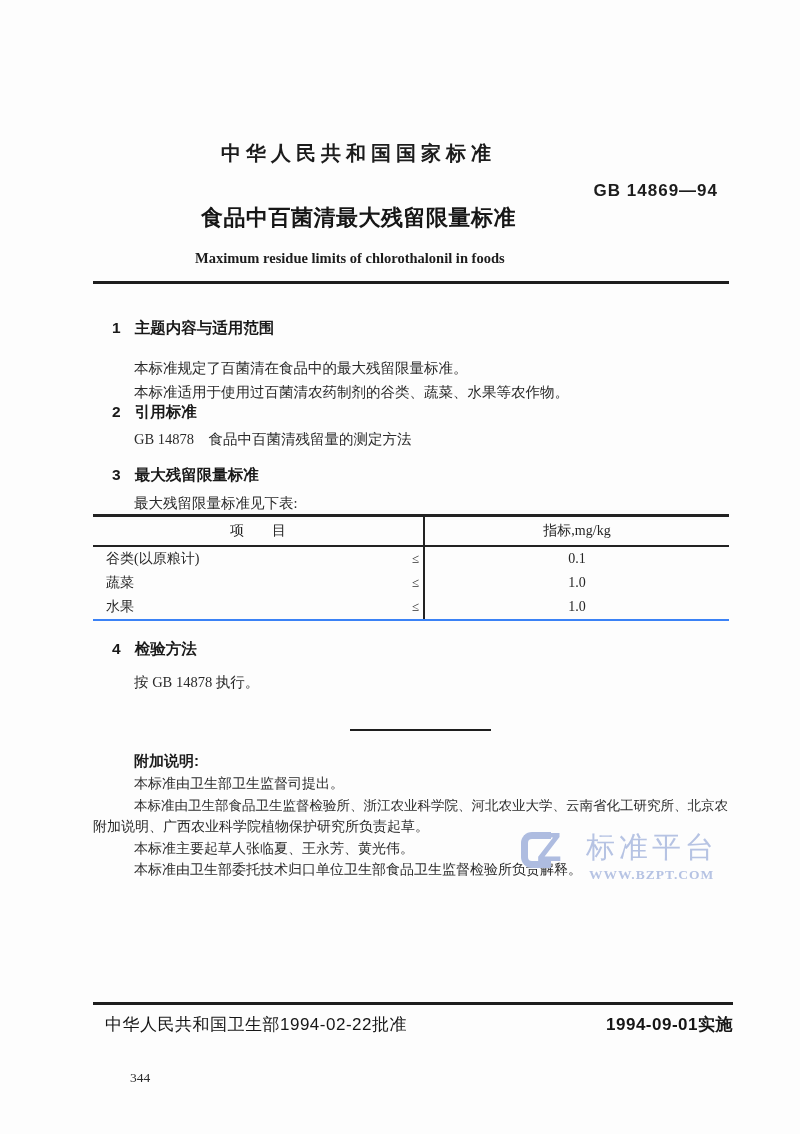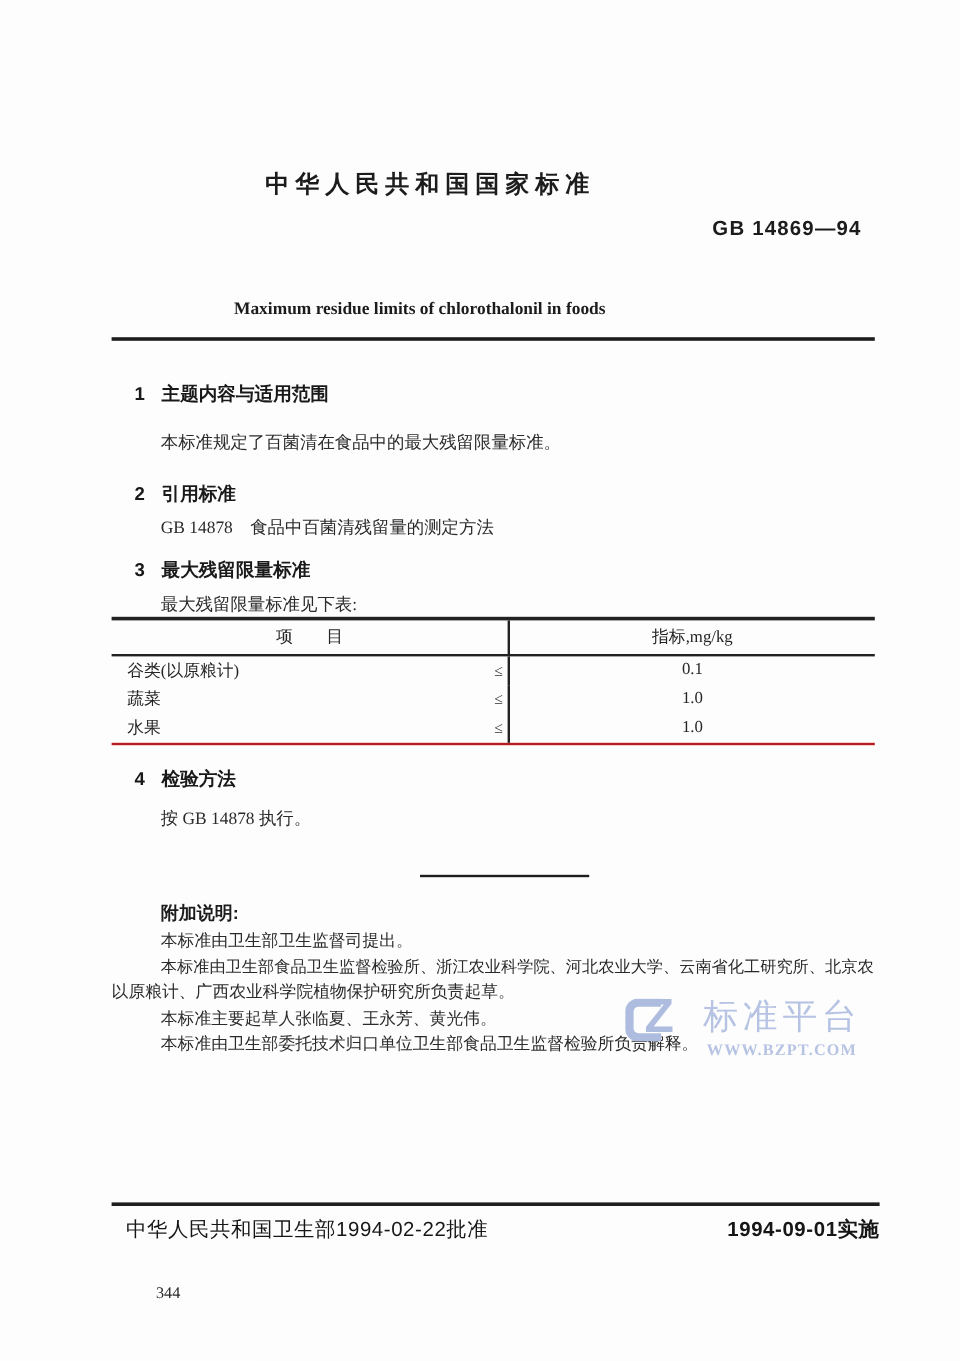--- a/index.html
+++ b/index.html
@@ -39,21 +39,21 @@
   .sec-head{
     left:112px;
     font-family:"Liberation Sans","DejaVu Sans",sans-serif;
     font-weight:bold;font-size:15.5px;color:#191919;
   }
   .sec-head .sec-num{margin-right:14px;}
   .body-line{left:134px;font-size:14.5px;color:#2a2a2a;}
   
   .mrl-table{
     position:absolute;left:93px;top:514px;width:636px;
-    border-top:3px solid #222;border-bottom:2px solid #b91c1c;
+    border-top:3px solid #222;border-bottom:2px solid #3b82f6;
     font-size:14px;color:#262626;
   }
   .t-row{display:flex;align-items:center;height:24px;}
   .t-row.t-head{height:28px;border-bottom:2px solid #222;
     font-size:14px;color:#242424;}
   .t-c1{width:332px;box-sizing:border-box;border-right:2px solid #222;
     height:100%;display:flex;align-items:center;}
   .t-head .t-c1{justify-content:center;}
   .t-row:not(.t-head) .t-c1{justify-content:space-between;
     padding-left:13px;padding-right:4px;}
@@ -111,27 +111,29 @@
   }
   .page-num{left:130px;top:1070px;font-size:13.5px;color:#2a2a2a;}
 </style>
 </head>
 <body>
 
 <div class="page">
 
   <div class="abs std-label">中华人民共和国国家标准</div>
   <div class="abs std-code">GB 14869—94</div>
+  <div class="abs title-cn">食品中百菌清最大残留限量标准</div>
   <div class="abs title-en">Maximum residue limits of chlorothalonil in foods</div>
   <div class="abs rule header-rule"></div>
 
   <div class="abs sec-head" style="top:318px">
     <span class="sec-num">1</span><span>主题内容与适用范围</span>
   </div>
   <div class="abs body-line" style="top:359px">本标准规定了百菌清在食品中的最大残留限量标准。</div>
+  <div class="abs body-line" style="top:383px">本标准适用于使用过百菌清农药制剂的谷类、蔬菜、水果等农作物。</div>
 
   <div class="abs sec-head" style="top:402px">
     <span class="sec-num">2</span><span>引用标准</span>
   </div>
   <div class="abs body-line" style="top:430px">GB 14878　食品中百菌清残留量的测定方法</div>
 
   <div class="abs sec-head" style="top:465px">
     <span class="sec-num">3</span><span>最大残留限量标准</span>
   </div>
   <div class="abs body-line" style="top:494px">最大残留限量标准见下表:</div>
@@ -167,21 +169,21 @@
   <div class="abs sec-head" style="top:639px">
     <span class="sec-num">4</span><span>检验方法</span>
   </div>
   <div class="abs body-line" style="top:673px">按 GB 14878 执行。</div>
 
   <div class="abs rule mid-divider"></div>
 
   <div class="abs notes-title">附加说明:</div>
   <div class="abs note-line n0">本标准由卫生部卫生监督司提出。</div>
   <div class="abs note-line n1">本标准由卫生部食品卫生监督检验所、浙江农业科学院、河北农业大学、云南省化工研究所、北京农</div>
-  <div class="abs note-line n2">以原粮计、广西农业科学院植物保护研究所负责起草。</div>
+  <div class="abs note-line n2">附加说明、广西农业科学院植物保护研究所负责起草。</div>
   <div class="abs note-line n4">本标准由卫生部委托技术归口单位卫生部食品卫生监督检验所负责解释。</div>
   <div class="abs note-line n3">本标准主要起草人张临夏、王永芳、黄光伟。</div>
 
   <div class="abs wm wm-logo">
     <div class="box"></div>
     <div class="zee">Z</div>
   </div>
   <div class="abs wm wm-text">标准平台</div>
   <div class="abs wm wm-url">WWW.BZPT.COM</div>
 

